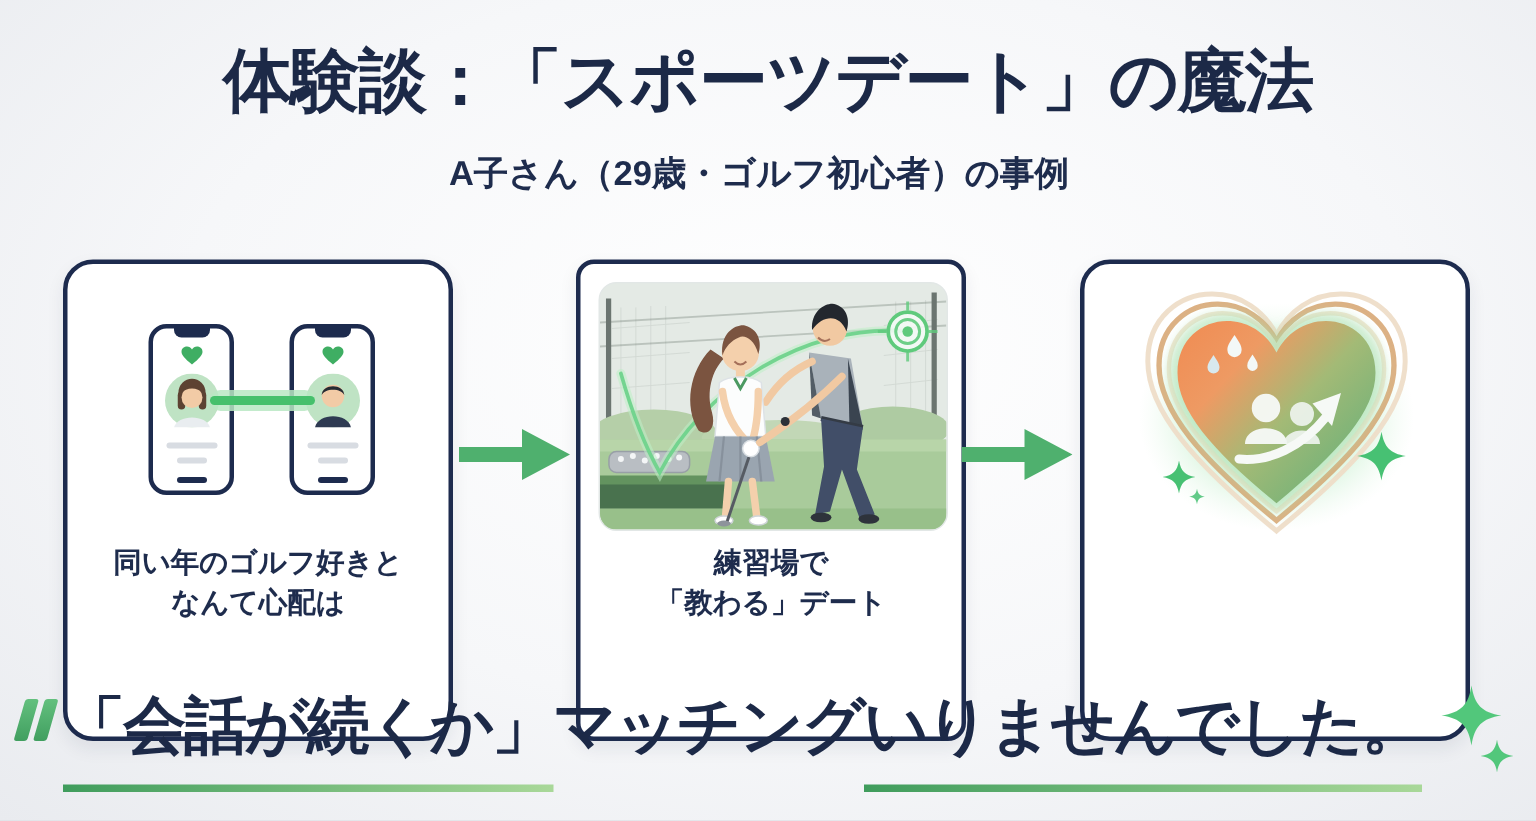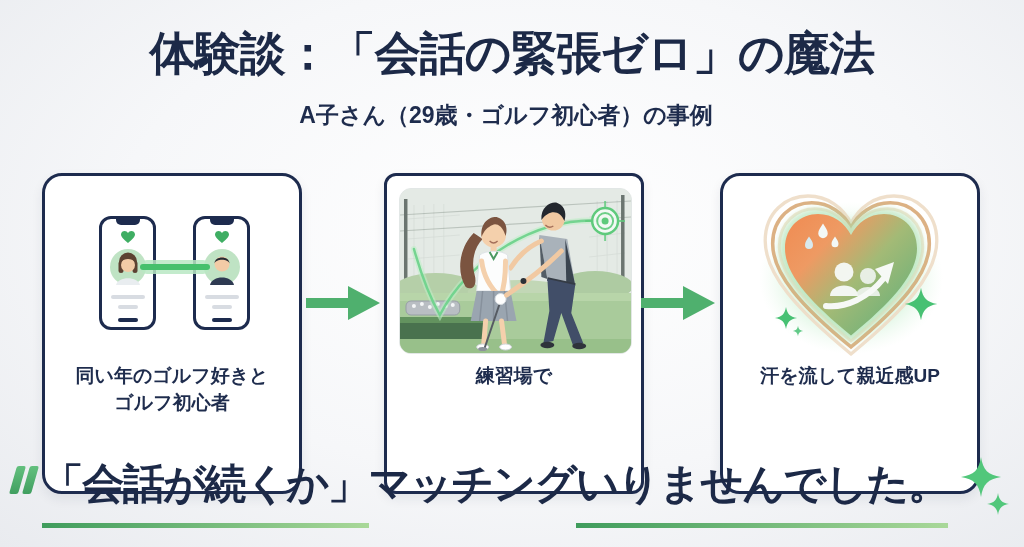--- a/index.html
+++ b/index.html
@@ -66,21 +66,21 @@
     background-repeat:no-repeat;background-position:0 100%;background-size:100% 5px;
     padding-bottom:21px;
   }
   .quote-sparkles{margin-top:-8px;}
 </style>
 </head>
 <body>
 
 <div class="stage">
 
-  <div class="title">体験談：「会話の緊張ゼロ」の魔法</div>
+  <div class="title">体験談：「スポーツデート」の魔法</div>
   <div class="subtitle">A子さん（29歳・ゴルフ初心者）の事例</div>
 
   <div class="card card1">
     <div class="phone p1">
       <div class="notch"></div>
       <svg class="phone-heart" width="16" height="14" viewBox="0 0 16 14">
         <path d="M8,13 C3,9 1,6.5 1,4.5 C1,2 3,1 4.7,1 C6,1 7.3,1.8 8,3 C8.7,1.8 10,1 11.3,1 C13,1 15,2 15,4.5 C15,6.5 13,9 8,13 Z" fill="#3fae63"></path>
       </svg>
       <svg class="phone-avatar" width="36" height="36" viewBox="0 0 36 36">
         <circle cx="18" cy="18" r="18" fill="#bfe3c4"></circle>
@@ -107,21 +107,21 @@
         <path d="M10.5,14.5 C10.5,6.5 25.5,6.5 25.5,14.5 C24,9.5 12,9.5 10.5,14.5 Z" fill="#262b33"></path>
       </svg>
       <div class="ph-line a"></div>
       <div class="ph-line b"></div>
       <div class="home-bar"></div>
     </div>
     <div class="match-glow"></div>
     <div class="match-line"></div>
     <div class="card-caption">
       <div>同い年のゴルフ好きと</div>
-      <div>ゴルフ初心者</div>
+      <div>なんて心配は</div>
     </div>
   </div>
 
   <svg class="flow-arrow arrow1" width="74" height="34" viewBox="0 0 74 34">
     <polygon points="0,12 42,12 42,0 74,17 42,34 42,22 0,22" fill="#4fb06e"></polygon>
   </svg>
 
   <div class="card card2">
     <div class="illus">
       <svg viewBox="0 0 232 164" preserveAspectRatio="none">
@@ -213,20 +213,21 @@
         <path d="M101,112 L85,159" stroke="#565b63" stroke-width="2"></path>
         <ellipse cx="83" cy="160" rx="4.5" ry="2" fill="#8d939b"></ellipse>
         <circle cx="101" cy="110" r="5.5" fill="#ffffff" stroke="#d9dee2" stroke-width="1"></circle>
 
         <path d="M162,62 C144,80 122,96 107,106" stroke="#f1c9a2" stroke-width="5" fill="none" stroke-linecap="round"></path>
         <circle cx="124" cy="92" r="3" fill="#2c3138"></circle>
       </svg>
     </div>
     <div class="card-caption">
       <div>練習場で</div>
+      <div>「教わる」デート</div>
     </div>
   </div>
 
   <svg class="flow-arrow arrow2" width="74" height="34" viewBox="0 0 74 34">
     <polygon points="0,12 42,12 42,0 74,17 42,34 42,22 0,22" fill="#4fb06e"></polygon>
   </svg>
 
   <div class="card card3">
     <div class="heart-wrap">
       <svg width="210" height="172" viewBox="0 0 210 172">
@@ -264,21 +265,20 @@
         <circle cx="122" cy="90" r="8" fill="#f0f5f1" opacity="0.9"></circle>
         <path d="M110,110 C110,98 134,98 134,110 Z" fill="#f0f5f1" opacity="0.9"></path>
         <path d="M80,120 C100,122 122,112 138,92" stroke="#f6f9f6" stroke-width="6" fill="none" stroke-linecap="round"></path>
         <path d="M129,83 L148,76 L142,98 Z" fill="#f6f9f6"></path>
         <use href="#star" transform="translate(40,132) scale(0.85)" fill="#47c173"></use>
         <use href="#star" transform="translate(52,145) scale(0.4)" fill="#47c173" opacity="0.85"></use>
         <use href="#star" transform="translate(175,118) scale(1.25)" fill="#47c173"></use>
       </svg>
     </div>
     <div class="card-caption">
-      <div>汗を流して親近感UP</div>
     </div>
   </div>
 
   <div class="quote-line">
     <span class="qmark">
         <i></i>
         <i></i>
       </span>
     <span class="qtext"><span class="u-green">「会話が続くか」</span><span>マッチング</span><span class="u-green">いりませんでした。</span></span>
     <svg class="quote-sparkles" width="56" height="70" viewBox="0 0 56 70">

